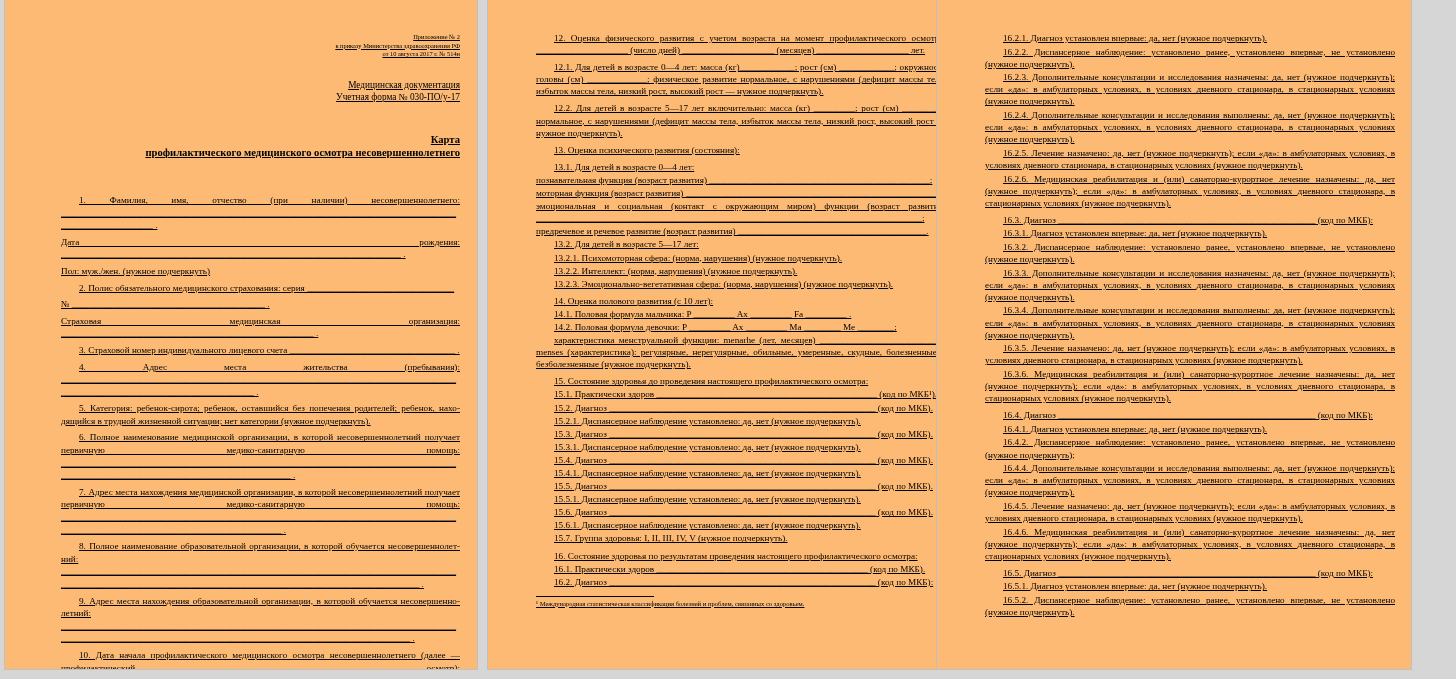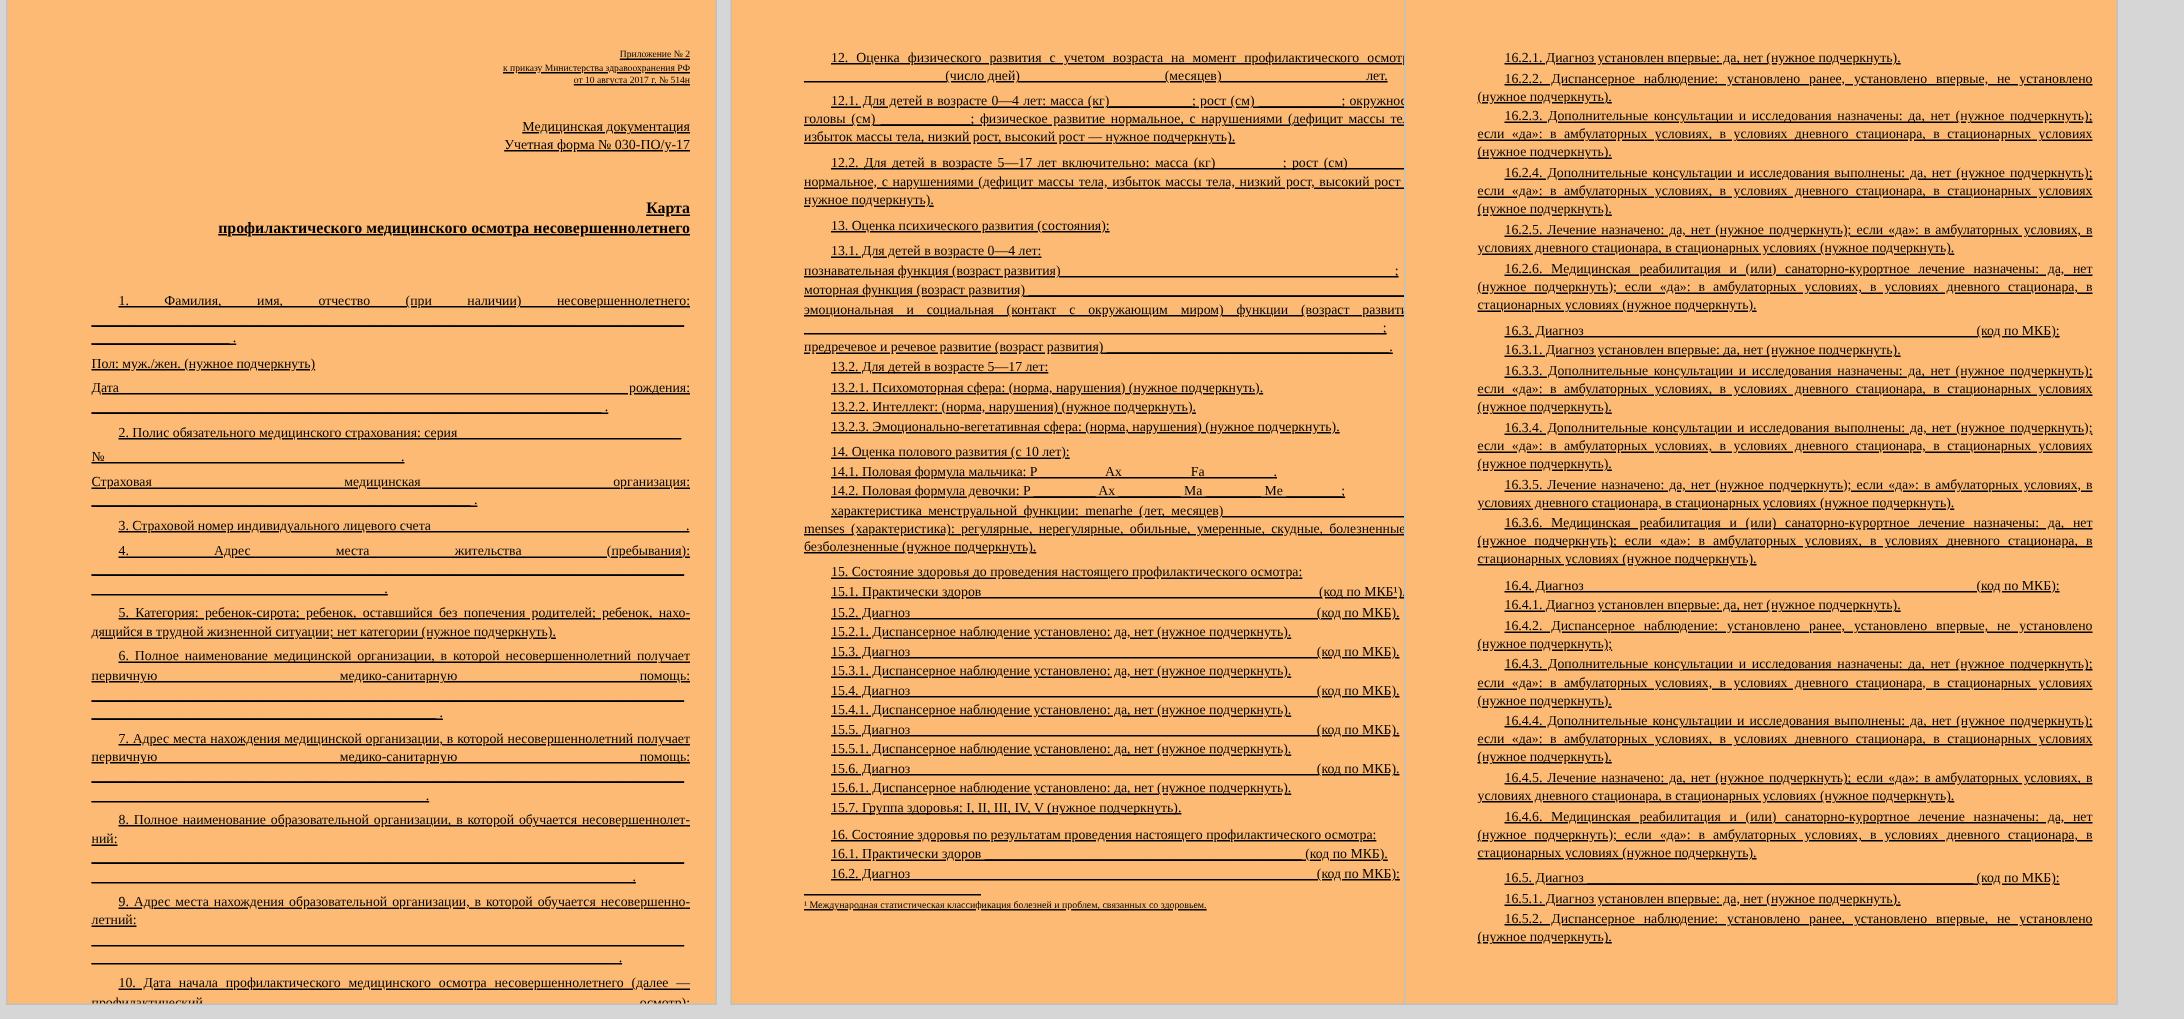--- a/index.html
+++ b/index.html
@@ -41,22 +41,22 @@
     <div class="doc">
       <div>Медицинская документация</div>
       <div>Учетная форма № 030-ПО/у-17</div>
     </div>
     <div class="ttl">
       <div>Карта</div>
       <div>профилактического медицинского осмотра несовершеннолетнего</div>
     </div>
     <div class="body">
         <p class="ind">1. Фамилия, имя, отчество (при наличии) несовершеннолетнего: __________________________________________________________________________________________________________ .</p>
+        <p class="no">Дата рождения: __________________________________________________________________________ .</p>
         <p class="no">Пол: муж./жен. (нужное подчеркнуть)</p>
-        <p class="no">Дата рождения: __________________________________________________________________________ .</p>
         <p class="ind">2. Полис обязательного медицинского страхования: серия ________________________________</p>
         <p class="no">№ __________________________________________ .</p>
         <p class="no">Страховая медицинская организация: _______________________________________________________ .</p>
         <p class="ind">3. Страховой номер индивидуального лицевого счета ____________________________________ .</p>
         <p class="ind">4. Адрес места жительства (пребывания): ________________________________________________________________________________________________________________________________ .</p>
         <p class="ind">5. Категория: ребенок-сирота; ребенок, оставшийся без попечения родителей; ребенок, нахо­дящийся в трудной жизненной ситуации; нет категории (нужное подчеркнуть).</p>
         <p class="ind">6. Полное наименование медицинской организации, в которой несовершеннолетний получает первичную медико-санитарную помощь: ________________________________________________________________________________________________________________________________________ .</p>
         <p class="ind">7. Адрес места нахождения медицинской организации, в которой несовершеннолетний получа­ет первичную медико-санитарную помощь: ______________________________________________________________________________________________________________________________________ .</p>
         <p class="ind">8. Полное наименование образовательной организации, в которой обучается несовершеннолет­ний: ____________________________________________________________________________________________________________________________________________________________________ .</p>
         <p class="ind">9. Адрес места нахождения образовательной организации, в которой обучается несовершенно­летний: __________________________________________________________________________________________________________________________________________________________________ .</p>
@@ -109,28 +109,28 @@
   <section class="page p3">
     <div class="body">
         <p class="ind">16.2.1. Диагноз установлен впервые: да, нет (нужное подчеркнуть).</p>
         <p class="ind">16.2.2. Диспансерное наблюдение: установлено ранее, установлено впервые, не установлено (нужное подчеркнуть).</p>
         <p class="ind">16.2.3. Дополнительные консультации и исследования назначены: да, нет (нужное подчерк­нуть); если «да»: в амбулаторных условиях, в условиях дневного стационара, в стационарных условиях (нужное подчеркнуть).</p>
         <p class="ind">16.2.4. Дополнительные консультации и исследования выполнены: да, нет (нужное подчерк­нуть); если «да»: в амбулаторных условиях, в условиях дневного стационара, в стационарных условиях (нужное подчеркнуть).</p>
         <p class="ind">16.2.5. Лечение назначено: да, нет (нужное подчеркнуть); если «да»: в амбулаторных условиях, в условиях дневного стационара, в стационарных условиях (нужное подчеркнуть).</p>
         <p class="ind">16.2.6. Медицинская реабилитация и (или) санаторно-курортное лечение назначены: да, нет (нужное подчеркнуть); если «да»: в амбулаторных условиях, в условиях дневного стационара, в стационарных условиях (нужное подчеркнуть).</p>
         <p class="ind sp">16.3. Диагноз ________________________________________________________ (код по МКБ):</p>
         <p class="ind">16.3.1. Диагноз установлен впервые: да, нет (нужное подчеркнуть).</p>
+        <p class="ind">16.3.2. Диспансерное наблюдение: установлено ранее, установлено впервые, не установлено (нужное подчеркнуть).</p>
         <p class="ind">16.3.3. Дополнительные консультации и исследования назначены: да, нет (нужное подчерк­нуть); если «да»: в амбулаторных условиях, в условиях дневного стационара, в стационарных условиях (нужное подчеркнуть).</p>
         <p class="ind">16.3.4. Дополнительные консультации и исследования выполнены: да, нет (нужное подчерк­нуть); если «да»: в амбулаторных условиях, в условиях дневного стационара, в стационарных условиях (нужное подчеркнуть).</p>
         <p class="ind">16.3.5. Лечение назначено: да, нет (нужное подчеркнуть); если «да»: в амбулаторных условиях, в условиях дневного стационара, в стационарных условиях (нужное подчеркнуть).</p>
         <p class="ind">16.3.6. Медицинская реабилитация и (или) санаторно-курортное лечение назначены: да, нет (нужное подчеркнуть); если «да»: в амбулаторных условиях, в условиях дневного стационара, в стационарных условиях (нужное подчеркнуть).</p>
         <p class="ind sp">16.4. Диагноз ________________________________________________________ (код по МКБ):</p>
         <p class="ind">16.4.1. Диагноз установлен впервые: да, нет (нужное подчеркнуть).</p>
         <p class="ind">16.4.2. Диспансерное наблюдение: установлено ранее, установлено впервые, не установлено (нужное подчеркнуть);</p>
-        <p class="ind">16.4.3. Дополнительные консультации и исследования назначены: да, нет (нужное подчерк­нуть); если «да»: в амбулаторных условиях, в условиях дневного стационара, в стационарных условиях (нужное подчеркнуть).</p>
         <p class="ind">16.4.4. Дополнительные консультации и исследования выполнены: да, нет (нужное подчерк­нуть); если «да»: в амбулаторных условиях, в условиях дневного стационара, в стационарных условиях (нужное подчеркнуть).</p>
         <p class="ind">16.4.5. Лечение назначено: да, нет (нужное подчеркнуть); если «да»: в амбулаторных условиях, в условиях дневного стационара, в стационарных условиях (нужное подчеркнуть).</p>
         <p class="ind">16.4.6. Медицинская реабилитация и (или) санаторно-курортное лечение назначены: да, нет (нужное подчеркнуть); если «да»: в амбулаторных условиях, в условиях дневного стационара, в стационарных условиях (нужное подчеркнуть).</p>
         <p class="ind sp">16.5. Диагноз ________________________________________________________ (код по МКБ):</p>
         <p class="ind">16.5.1. Диагноз установлен впервые: да, нет (нужное подчеркнуть).</p>
         <p class="ind">16.5.2. Диспансерное наблюдение: установлено ранее, установлено впервые, не установлено (нужное подчеркнуть).</p>
       </div>
   </section>
 
 </div>

